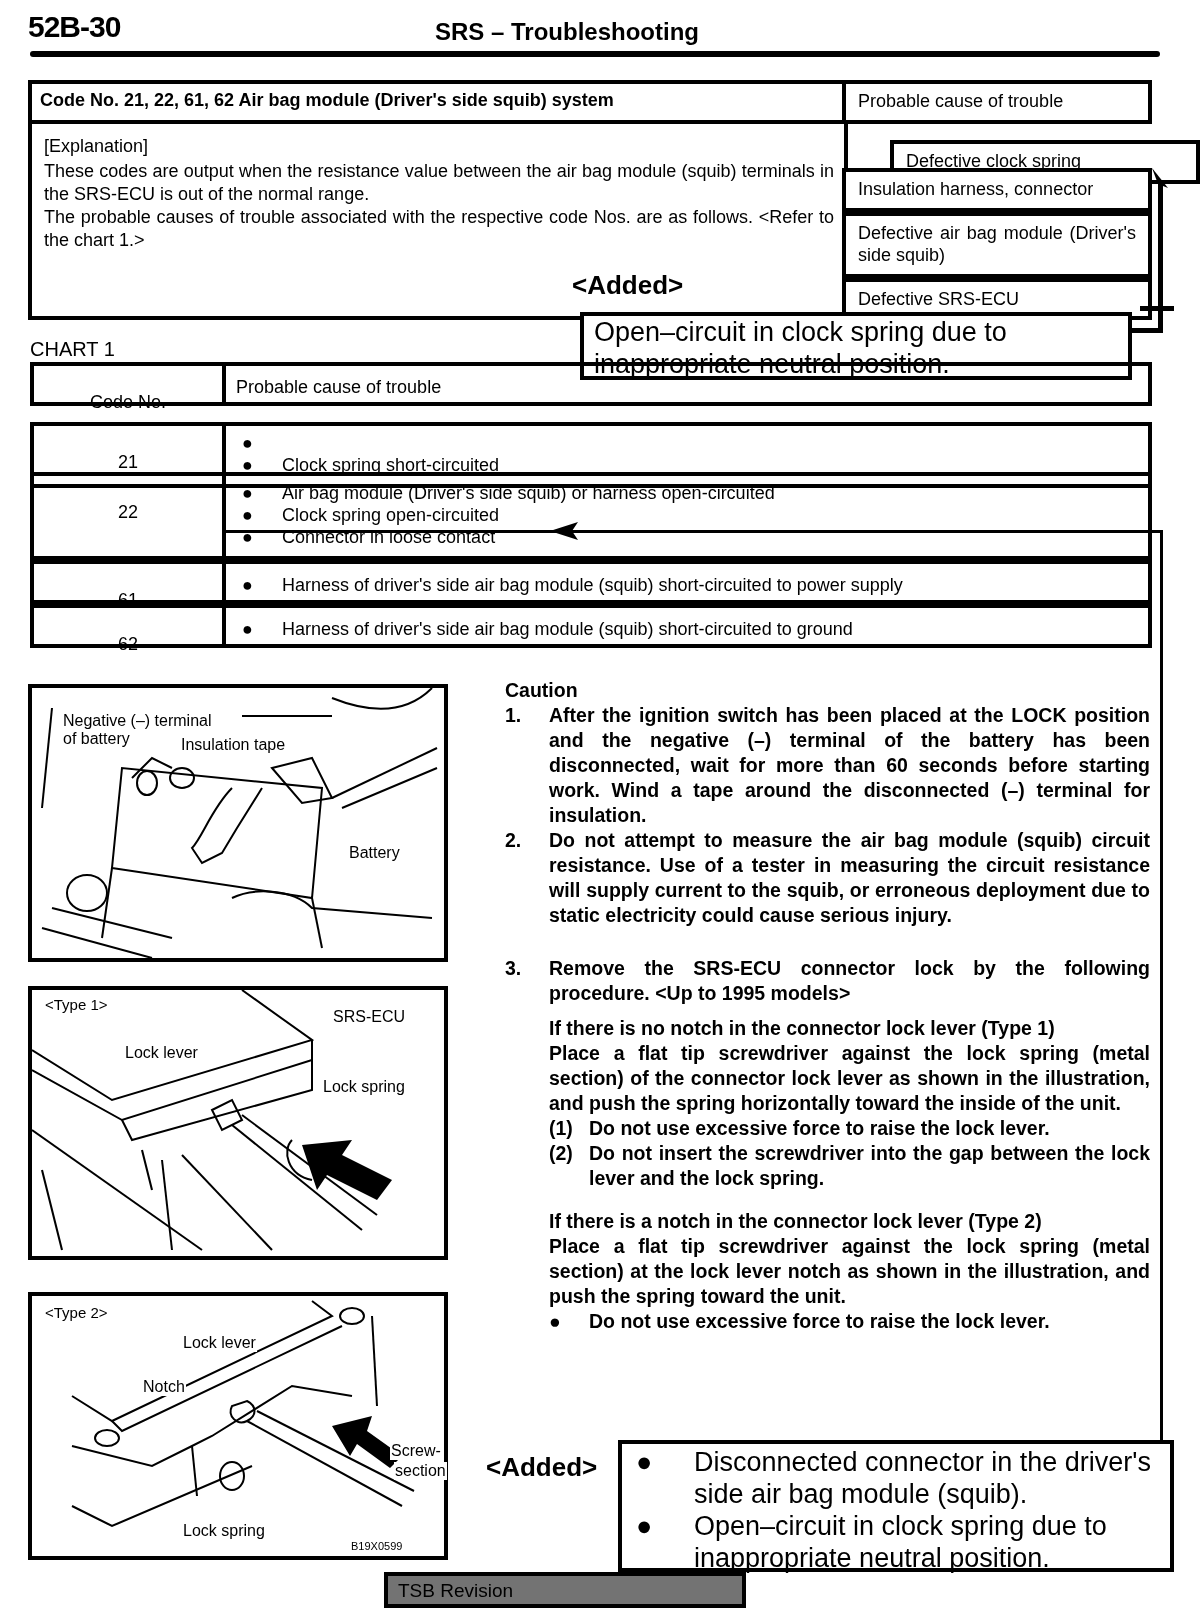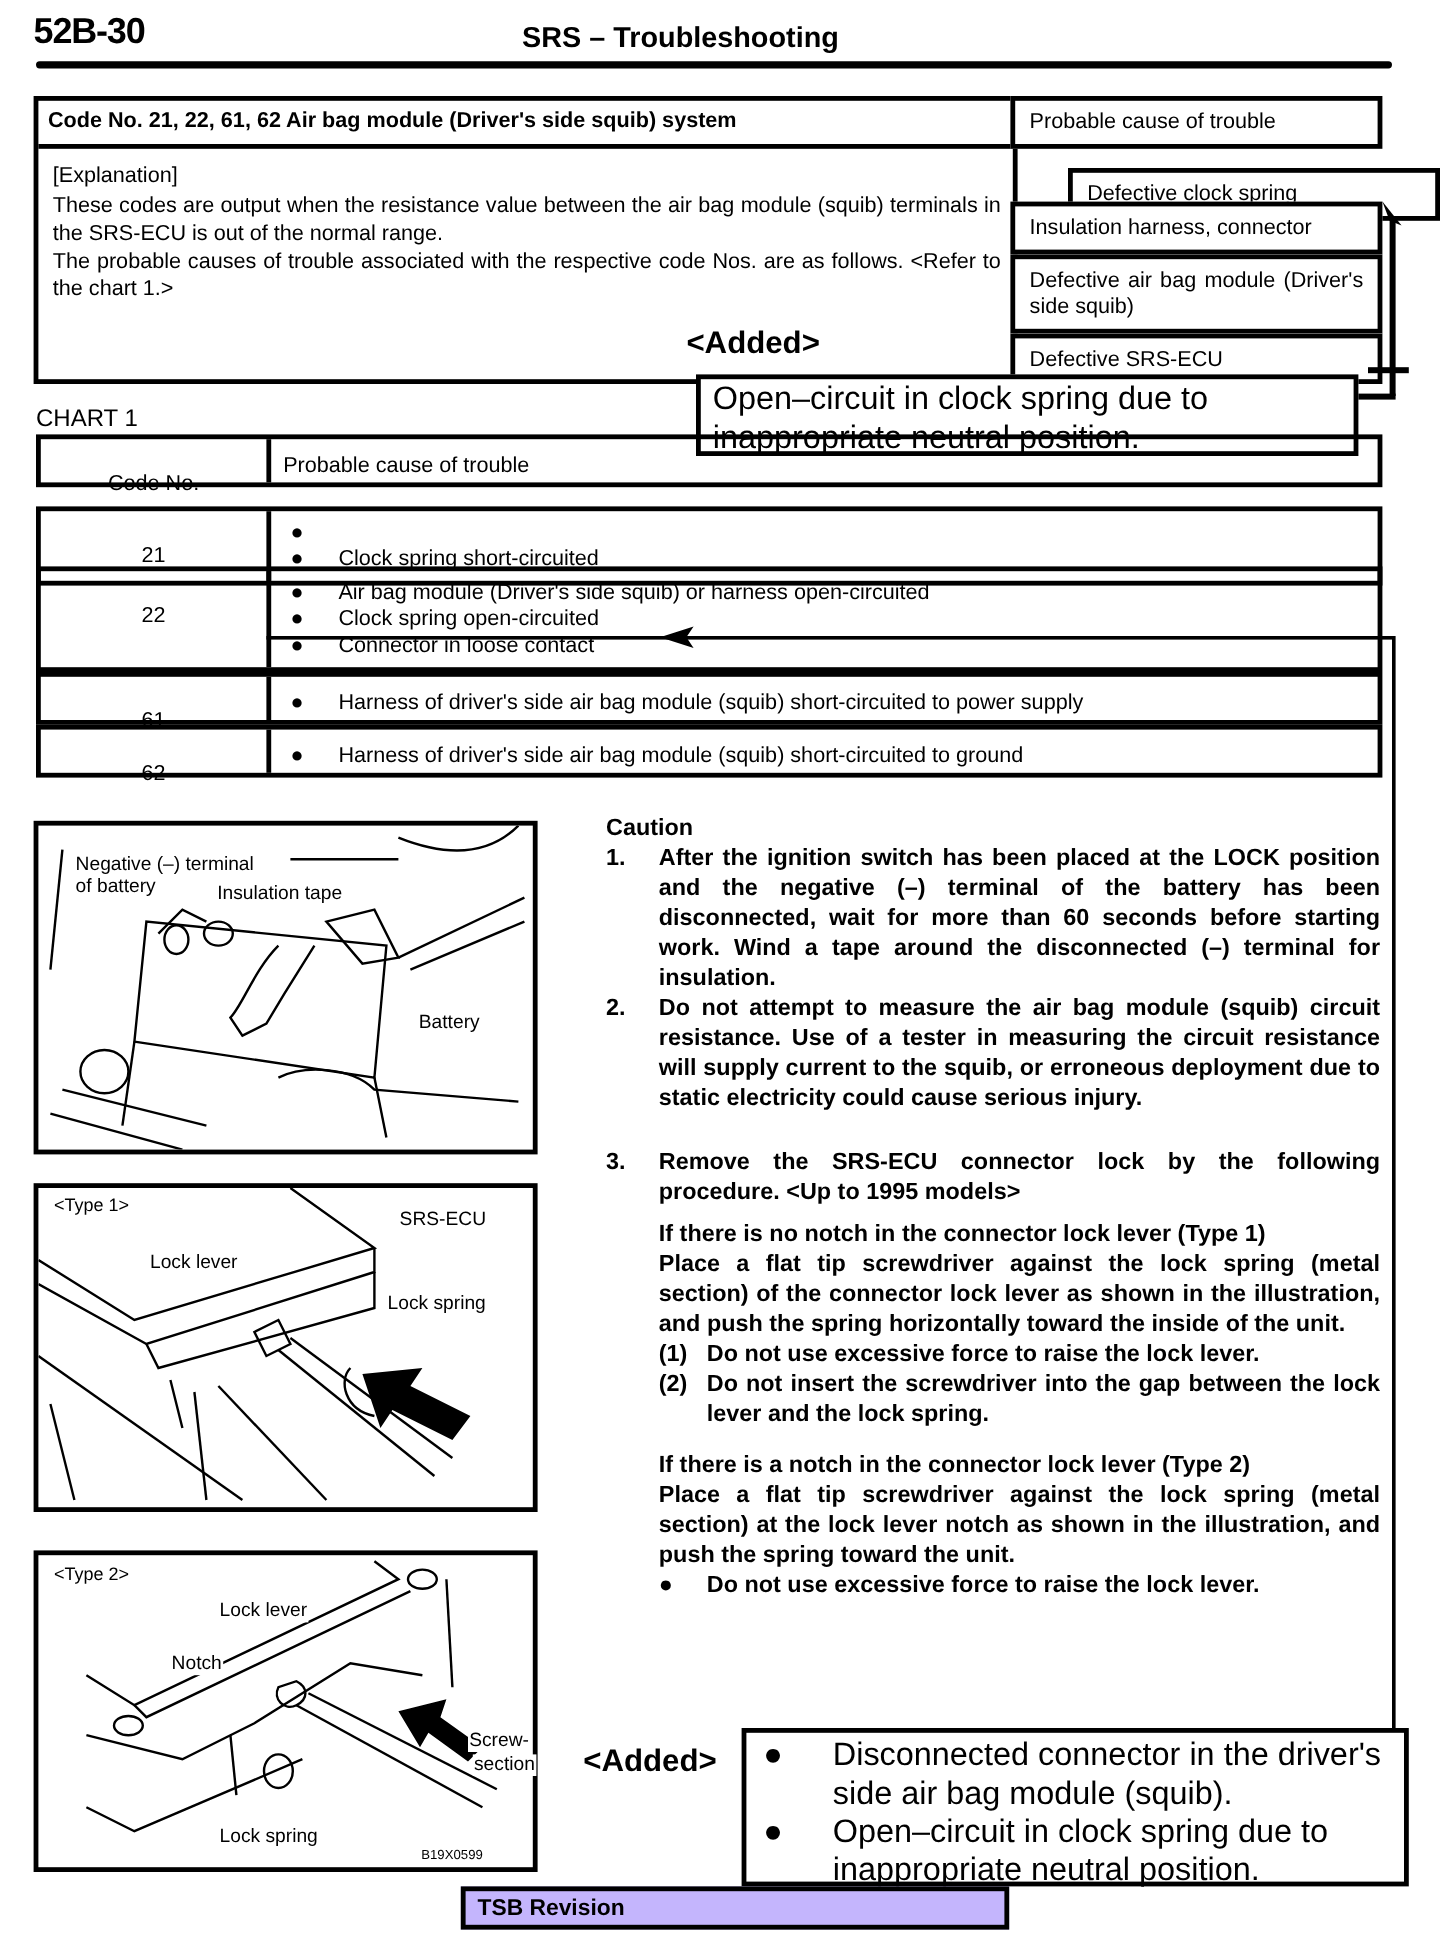--- a/index.html
+++ b/index.html
@@ -38,22 +38,22 @@
   .caution { left:505px; top:678px; width:645px; font-size:19.5px; font-weight:bold; line-height:25px; }
   .caution .item { display:flex; text-align:justify; }
   .caution .num { width:44px; flex:none; }
   .caution .sub { display:flex; }
   .caution .subnum { width:40px; flex:none; }
 
   .added-bottom { left:486px; top:1452px; font-size:26px; font-weight:bold; }
   .callout2 { left:618px; top:1440px; width:556px; height:132px; border:4px solid #000; box-sizing:border-box;
               font-size:27px; line-height:32px; padding:2px 10px; background:#fff; }
   .callout2 .bullet .dot { width:58px; padding-left:4px; }
-  .tsb { left:384px; top:1572px; width:457px; height:36px; border:4px solid #000; box-sizing:border-box;
-         font-size:19px; font-weight:bold; padding:4px 10px; background:#c4b5fd; }
+  .tsb { left:384px; top:1572px; width:362px; height:36px; border:4px solid #000; box-sizing:border-box;
+         font-size:19px; font-weight:normal; padding:4px 10px; background:#737373; }
 
   .conn-line { position:absolute; background:#000; }
 </style>
 </head>
 <body>
 
 <div class="abs page-num">52B-30</div>
 <div class="abs page-title">SRS – Troubleshooting</div>
 <div class="abs header-rule"></div>
 

